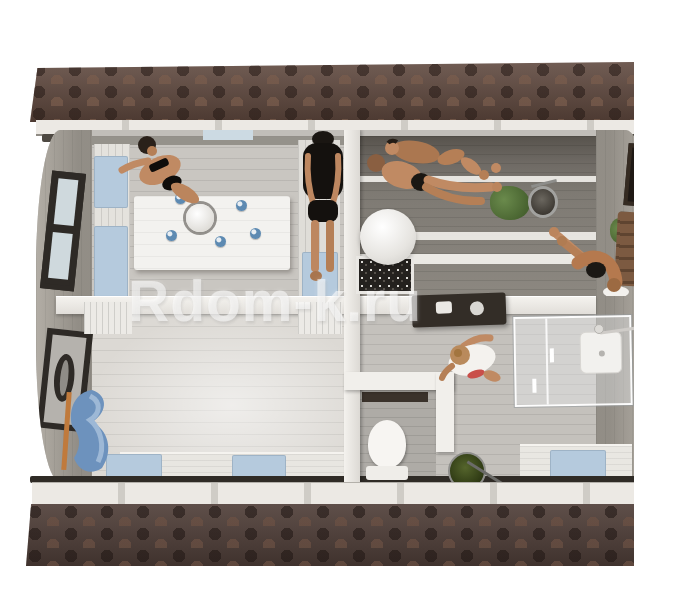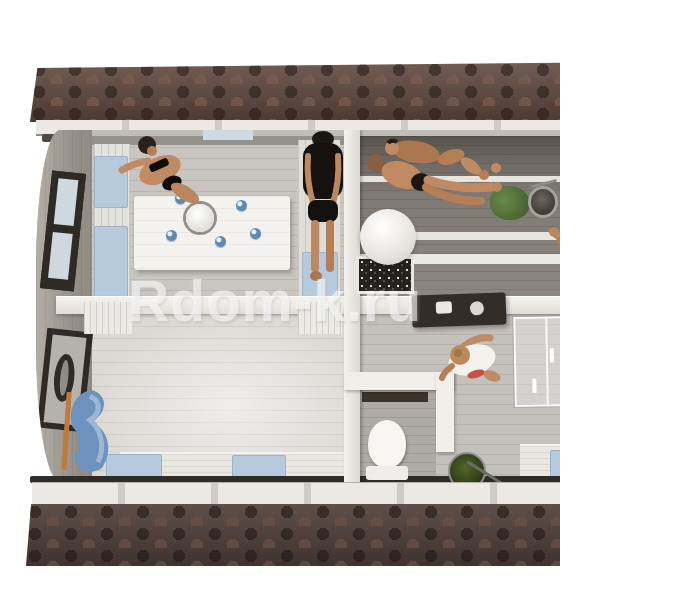--- a/index.html
+++ b/index.html
@@ -1,16 +1,16 @@
 <!DOCTYPE html>
 <html><head>
 <meta charset="utf-8">
 <style>
   html,body{margin:0;padding:0;background:#ffffff;}
-  #stage{position:relative;width:560px;height:610px;background:#ffffff;overflow:hidden;
+  #stage{position:relative;width:634px;height:610px;background:#ffffff;overflow:hidden;
          font-family:"Liberation Sans",sans-serif;}
   #stage *{position:absolute;box-sizing:border-box;}
 
   
   .roof{background-color:#5d463c;
     background-image:
       radial-gradient(circle 11px at 9px 8px, rgba(38,26,22,.55) 55%, transparent 58%),
       radial-gradient(circle 11px at 27px 19px, rgba(122,93,77,.7) 55%, transparent 58%),
       linear-gradient(180deg, rgba(255,255,255,.12), rgba(0,0,0,.18));
     background-size:36px 22px,36px 22px,100% 100%;}

